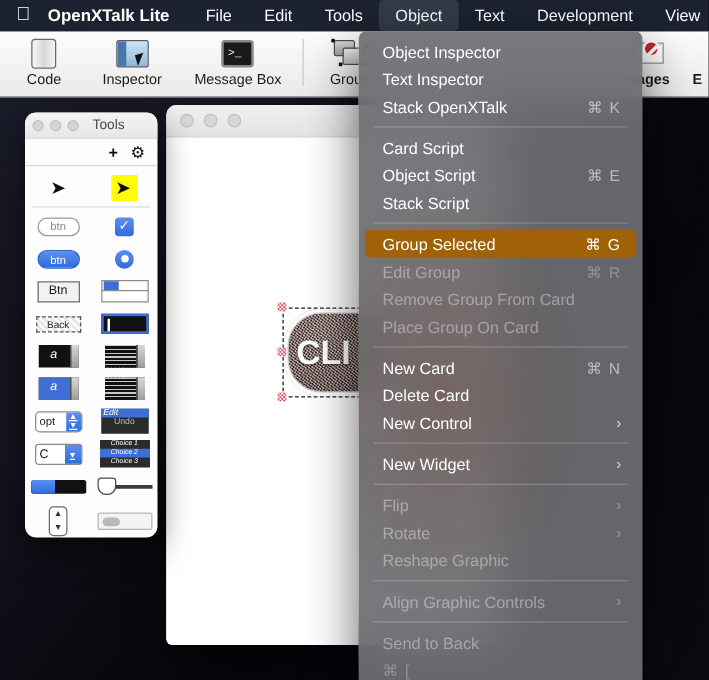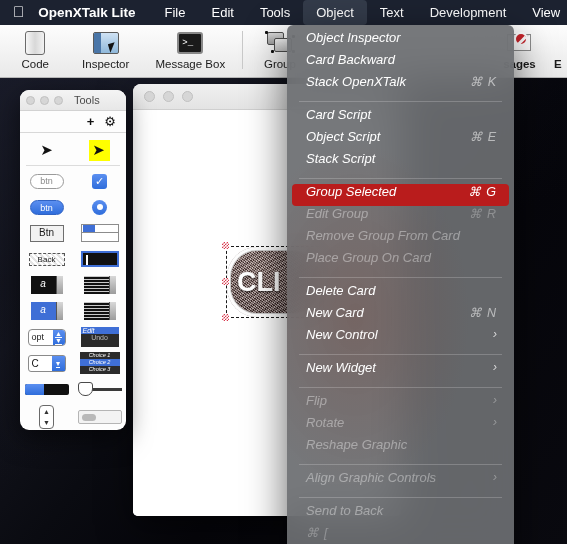--- a/index.html
+++ b/index.html
@@ -228,30 +228,29 @@
     overflow: hidden;
     font-size: 13px;
     color: #ffffff;
   }
   #objmenu .tint {
     position: absolute; inset: 0; pointer-events: none;
     background: radial-gradient(ellipse 70% 45% at 30% 54%, rgba(115,78,70,0.45), rgba(0,0,0,0) 72%);
   }
   #objmenu .items { position: relative; }
   .mitem {
-    position: relative; height: 22px; display: flex; 
+    position: relative; height: 22px; display: flex; align-items: center;
     padding: 0 12px 0 14px; margin: 0 5px; border-radius: 4px;
     white-space: nowrap;
-    font-style: italic;
   }
   .mitem .lbl { flex: 1; }
   .mitem .sc { color: rgba(255,255,255,0.55); font-size: 12.5px; letter-spacing: 1px; }
   .mitem.disabled { color: rgba(255,255,255,0.38); }
   .mitem.disabled .sc { color: rgba(255,255,255,0.28); }
-  .mitem.sel { background: #b91c1c; color: #fff; }
+  .mitem.sel { background: #a16207; color: #fff; }
   .mitem.sel .sc { color: #fff; }
   .mitem .chev { font-size: 12px; color: rgba(255,255,255,0.75); }
   .mitem.disabled .chev { color: rgba(255,255,255,0.33); }
   .msep { height: 1px; background: rgba(255,255,255,0.20); margin: 5px 12px; }
 </style>
 </head>
 <body>
 
 <div id="desktop"></div>
 
@@ -460,21 +459,21 @@
   </div>
 </div>
 
 <div id="objmenu">
   <div class="tint"></div>
   <div class="items">
       <div class="mitem">
         <span class="lbl">Object Inspector</span>
       </div>
       <div class="mitem">
-        <span class="lbl">Card Backward</span>
+        <span class="lbl">Text Inspector</span>
       </div>
       <div class="mitem">
         <span class="lbl">Stack OpenXTalk</span>
         <span class="sc">⌘ K</span>
       </div>
       <div class="msep"></div>
       <div class="mitem">
         <span class="lbl">Card Script</span>
       </div>
       <div class="mitem">
@@ -494,25 +493,25 @@
         <span class="sc">⌘ R</span>
       </div>
       <div class="mitem disabled">
         <span class="lbl">Remove Group From Card</span>
       </div>
       <div class="mitem disabled">
         <span class="lbl">Place Group On Card</span>
       </div>
       <div class="msep"></div>
       <div class="mitem">
-        <span class="lbl">Delete Card</span>
-      </div>
-      <div class="mitem">
         <span class="lbl">New Card</span>
         <span class="sc">⌘ N</span>
+      </div>
+      <div class="mitem">
+        <span class="lbl">Delete Card</span>
       </div>
       <div class="mitem">
         <span class="lbl">New Control</span>
         <span class="chev">›</span>
       </div>
       <div class="msep"></div>
       <div class="mitem">
         <span class="lbl">New Widget</span>
         <span class="chev">›</span>
       </div>

